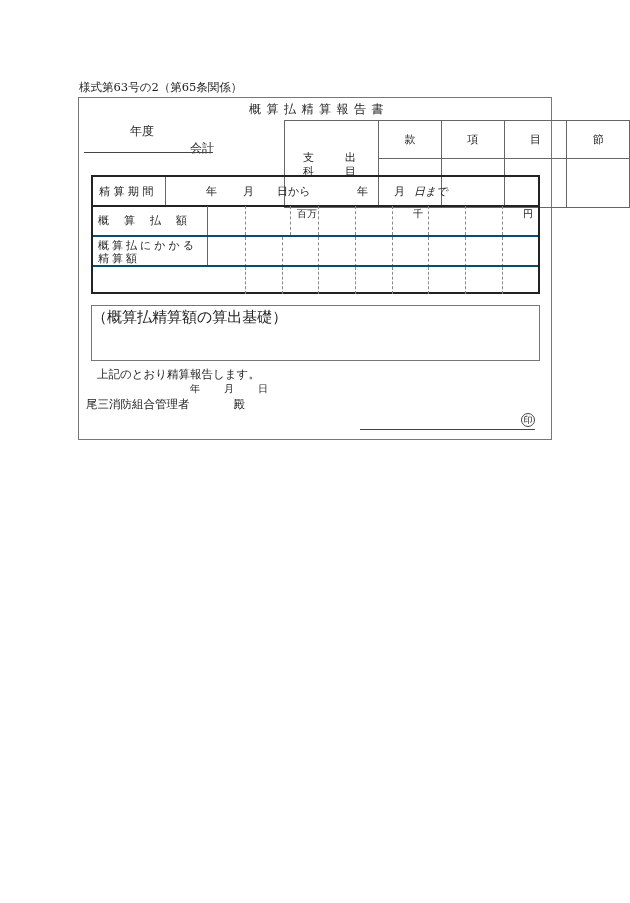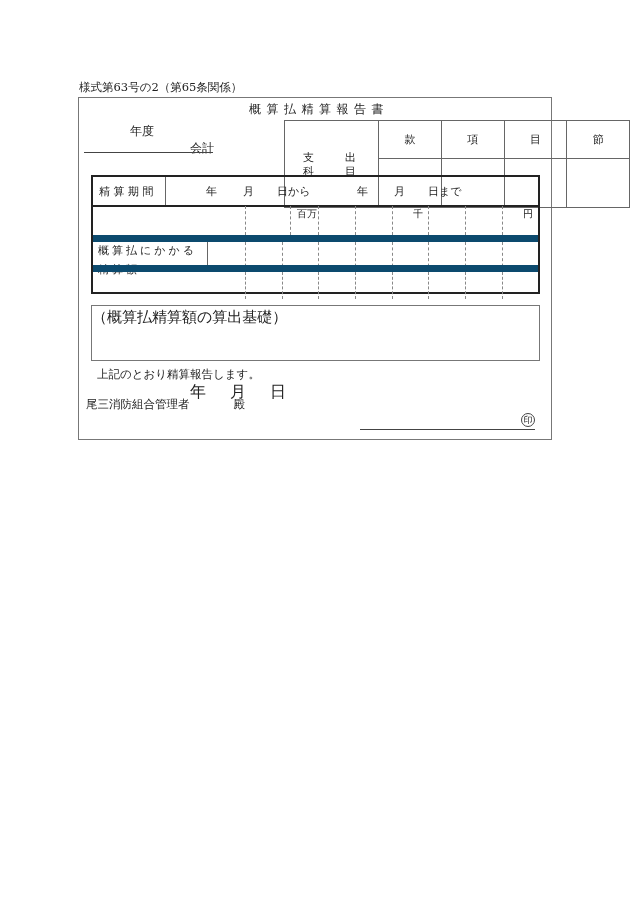--- a/index.html
+++ b/index.html
@@ -31,27 +31,27 @@
   
   #main-table { left:91px; top:175px; width:449px; height:119px; box-sizing:border-box;
                 border:2px solid #222; }
   .period-row { position:absolute; left:0; top:0; width:445px; height:28px; border-bottom:2px solid #222; }
   .period-label { position:absolute; left:0; top:0; width:73px; height:28px; border-right:1px solid #666;
                   font-size:11px; letter-spacing:3.5px; display:flex; align-items:center; padding-left:6px; box-sizing:border-box; }
   .amt-row { position:absolute; left:0; width:445px; }
   .amt-label { position:absolute; left:0; top:0; width:115px; height:100%; border-right:1px solid #666; font-size:11px;
                box-sizing:border-box; padding-left:5px; }
   .cell { position:absolute; top:0; height:100%; border-left:1px dashed #888; box-sizing:border-box; font-size:10px; }
-  .row-sep { border-top:7px solid #0c4a6e; }
+  .row-sep { border-top:2px solid #0c4a6e; }
 
   #basis-box { left:91px; top:305px; width:449px; height:56px; border:1px solid #777; box-sizing:border-box; }
   #basis-label { left:92px; top:310px; font-size:15px; }
 
   #report-text { left:97px; top:369px; font-size:11.5px; }
-  #date-line { left:190px; top:384px; font-size:16px; }
+  #date-line { left:190px; top:384px; font-size:10px; }
   #addressee { left:86px; top:399px; font-size:11.5px; }
   #sign-line { left:360px; top:429px; width:175px; height:0; border-top:1px solid #444; }
   #seal { left:521px; top:413px; width:14px; height:14px; border:1px solid #444; border-radius:50%;
           font-size:9px; display:flex; align-items:center; justify-content:center; box-sizing:border-box; }
 </style>
 </head>
 <body>
 
 <div class="abs" id="form-ref">様式第63号の2（第65条関係）</div>
 
@@ -87,45 +87,46 @@
   </table>
 
 <div class="abs" id="main-table">
   <div class="period-row">
     <div class="period-label">精算期間</div>
     <span class="abs t11" style="left:113px;top:9px;">年</span>
     <span class="abs t11" style="left:150px;top:9px;">月</span>
     <span class="abs t11" style="left:184px;top:9px;">日から</span>
     <span class="abs t11" style="left:264px;top:9px;">年</span>
     <span class="abs t11" style="left:301px;top:9px;">月</span>
-    <span class="abs t11" style="left:335px;top:9px;">日まで</span>
+    <span class="abs t11" style="left:321px;top:9px;font-style:italic;">日まで</span>
   </div>
 
   <div class="amt-row" style="top:29px;height:29px;">
+    <div class="amt-label" style="display:flex;align-items:center;letter-spacing:2px;">概　算　払　額</div>
     <div class="cell" style="left:115px;width:37px;border-left:none;"></div>
     <div class="cell" style="left:152px;width:37px;"></div>
     <div class="cell" style="left:189px;width:36px;margin-left:8px;">
         <span class="abs" style="left:6px;top:3px;">百万</span>
       </div>
     <div class="cell" style="left:225px;width:37px;"></div>
     <div class="cell" style="left:262px;width:37px;"></div>
     <div class="cell" style="left:299px;width:36px;">
         <span class="abs" style="right:5px;top:3px;">千</span>
       </div>
     <div class="cell" style="left:335px;width:37px;"></div>
     <div class="cell" style="left:372px;width:37px;"></div>
     <div class="cell" style="left:409px;width:36px;">
         <span class="abs" style="right:5px;top:3px;">円</span>
       </div>
   </div>
 
   <div class="amt-row row-sep" style="top:58px;height:30px;">
     <div class="amt-label" style="padding-top:3px;letter-spacing:3px;">
       <div>概算払にかかる</div>
-      <div style="margin-top:8px;">精算額</div>
+      <div style="margin-top:2px;">精算額</div>
     </div>
     <div class="cell" style="left:115px;width:37px;border-left:none;"></div>
     <div class="cell" style="left:152px;width:37px;"></div>
     <div class="cell" style="left:189px;width:36px;"></div>
     <div class="cell" style="left:225px;width:37px;"></div>
     <div class="cell" style="left:262px;width:37px;"></div>
     <div class="cell" style="left:299px;width:36px;"></div>
     <div class="cell" style="left:335px;width:37px;"></div>
     <div class="cell" style="left:372px;width:37px;"></div>
     <div class="cell" style="left:409px;width:36px;"></div>

